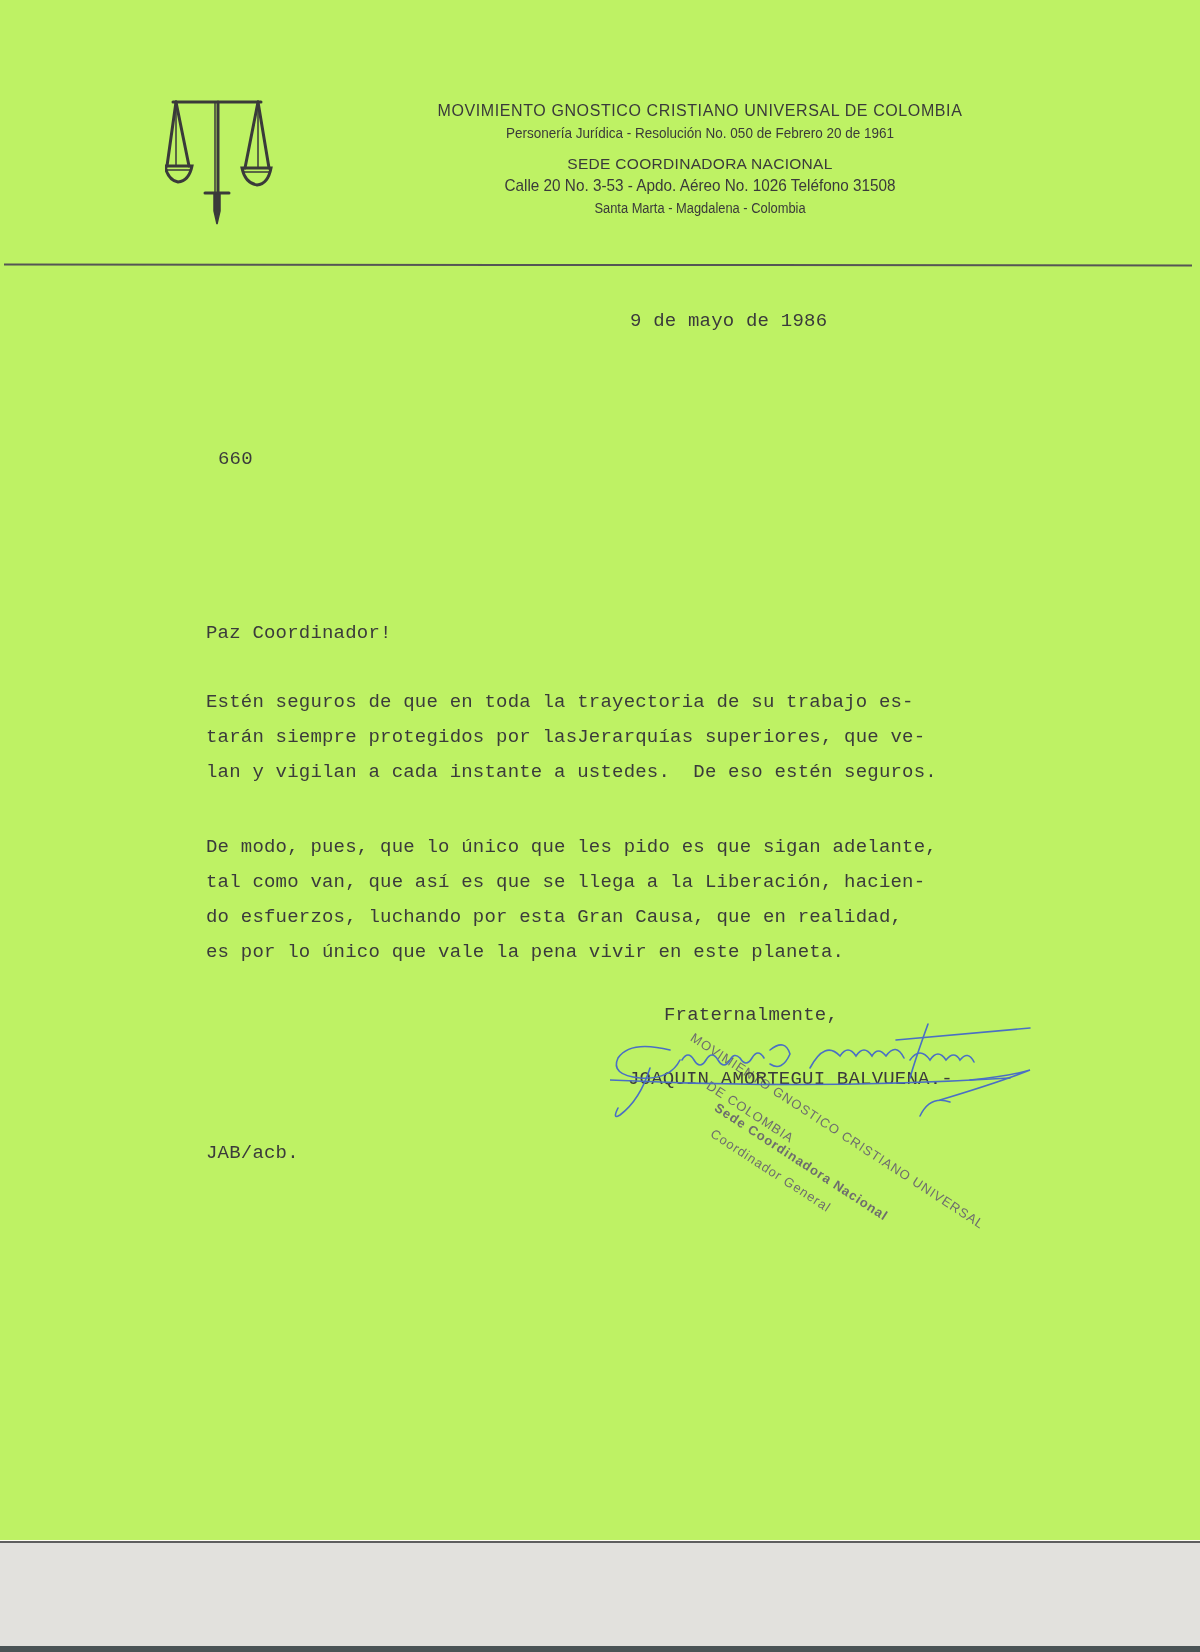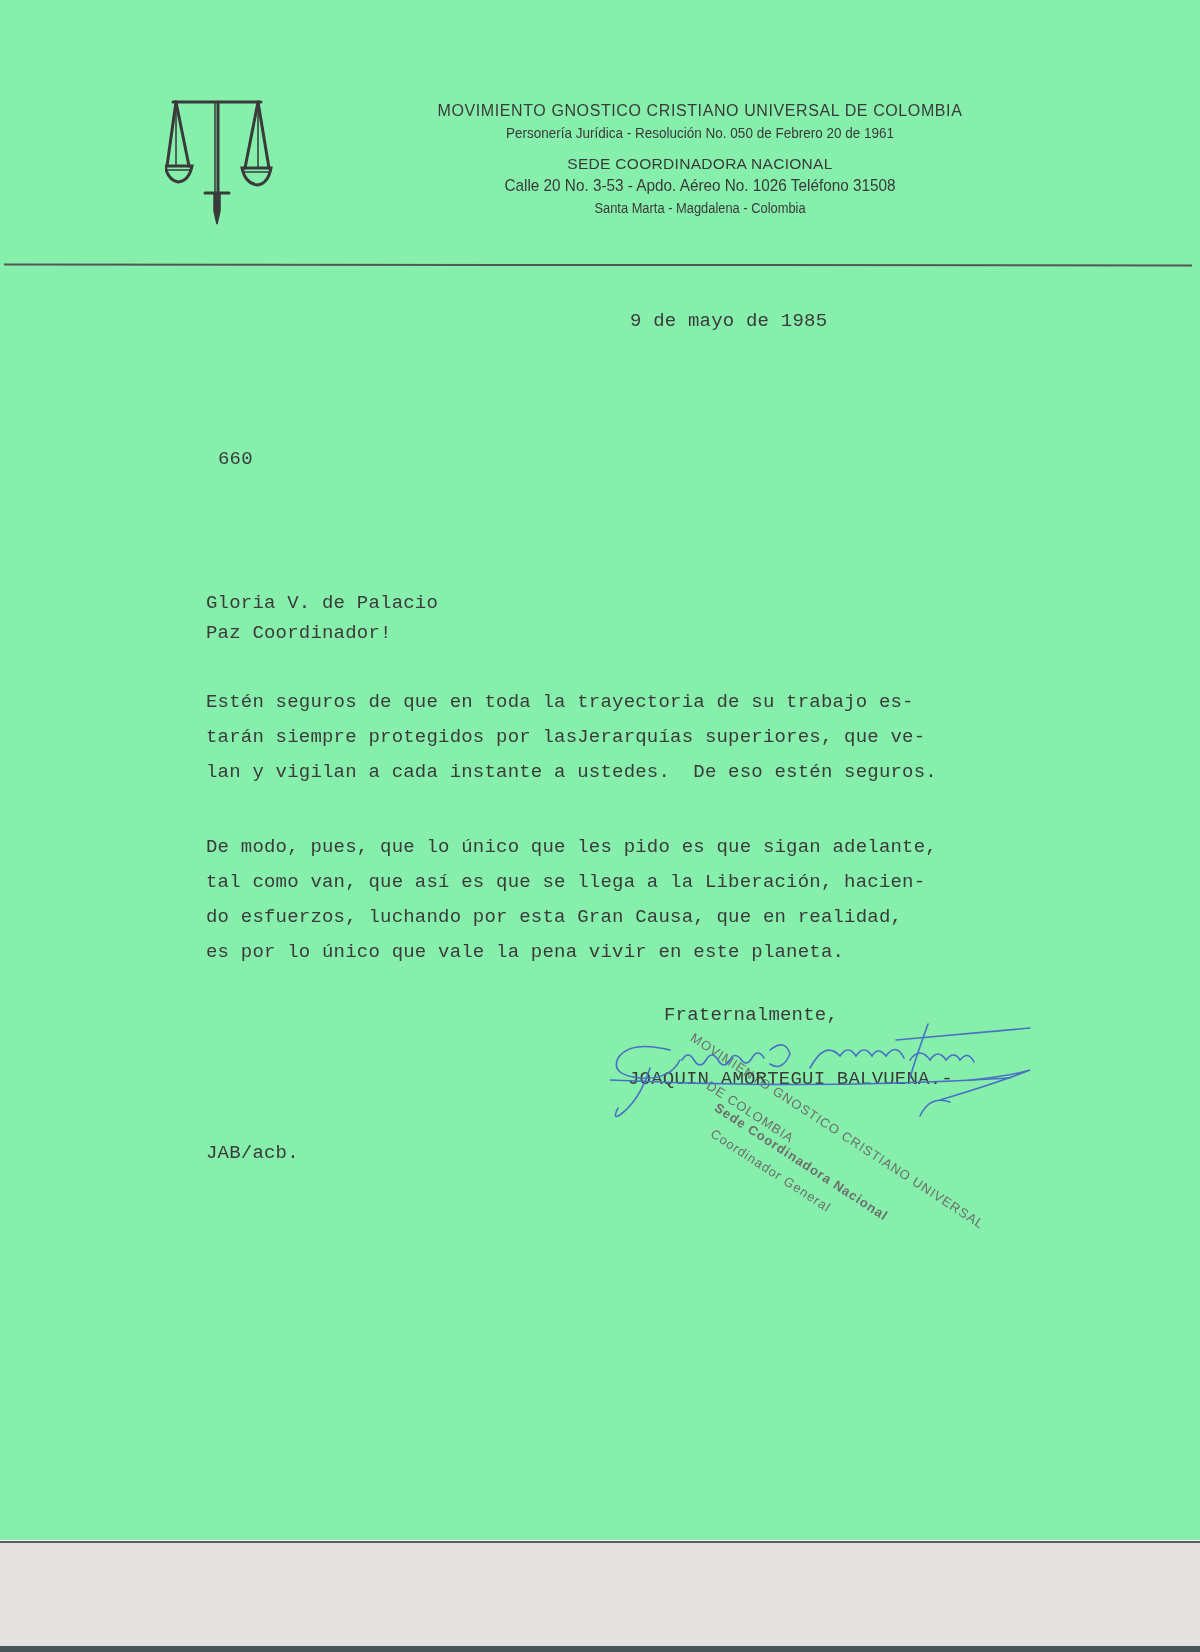--- a/index.html
+++ b/index.html
@@ -2,21 +2,21 @@
 <html><head>
   <meta charset="utf-8">
   <style>
     html, body { margin: 0; padding: 0; }
     body {
       width: 1200px; height: 1652px; position: relative; overflow: hidden;
       background: #fefdf3;
       font-family: "Liberation Mono", "DejaVu Sans Mono", monospace;
       color: #333;
     }
-    .page { position: absolute; left: 0; top: 0; width: 1200px; height: 1540px; background: #86efac; }
+    .page { position: absolute; left: 0; top: 0; width: 1200px; height: 1540px; background: #bef264; }
     .bottom-band { position: absolute; left: 0; top: 1541px; width: 1200px; height: 111px; background: #e2e1dd; border-top: 2px solid #5e5e5e; }
     .bottom-edge { position: absolute; left: 0; bottom: 0; width: 1200px; height: 6px; background: #4a5355; }
 
     .logo { position: absolute; left: 165px; top: 96px; width: 120px; height: 132px; }
 
     .letterhead { position: absolute; left: 380px; top: 100px; width: 640px; text-align: center;
       font-family: "Liberation Sans", "DejaVu Sans", sans-serif; color: #3a3a3a; }
     .lh-org { font-size: 16px; letter-spacing: 0.6px; line-height: 22px; }
     .lh-legal { font-size: 15px; line-height: 22px; transform: scaleX(0.9); }
     .lh-sede { font-size: 15.5px; line-height: 20px; margin-top: 10px; letter-spacing: 0.3px; }
@@ -72,25 +72,24 @@
   <div class="letterhead">
     <div class="lh-org">MOVIMIENTO GNOSTICO CRISTIANO UNIVERSAL DE COLOMBIA</div>
     <div class="lh-legal">Personería Jurídica  -  Resolución No. 050 de Febrero 20 de 1961</div>
     <div class="lh-sede">SEDE COORDINADORA NACIONAL</div>
     <div class="lh-address">Calle 20  No.  3-53  -  Apdo.  Aéreo No.  1026  Teléfono  31508</div>
     <div class="lh-city">Santa Marta - Magdalena - Colombia</div>
   </div>
 
   <div class="rule"></div>
 
-  <div class="typed date">9 de mayo de 1985</div>
+  <div class="typed date">9 de mayo de 1986</div>
   <div class="typed ref">660</div>
 
   <div class="typed recipient">
-    <div>Gloria V. de Palacio</div>
   </div>
 
   <div class="typed salutation">Paz Coordinador!</div>
 
   <div class="typed para p2">De modo, pues, que lo único que les pido es que sigan adelante,
 tal como van, que así es que se llega a la Liberación, hacien-
 do esfuerzos, luchando por esta Gran Causa, que en realidad,
 es por lo único que vale la pena vivir en este planeta.</div>
   <div class="typed para p1">Estén seguros de que en toda la trayectoria de su trabajo es-
 tarán siempre protegidos por lasJerarquías superiores, que ve-

